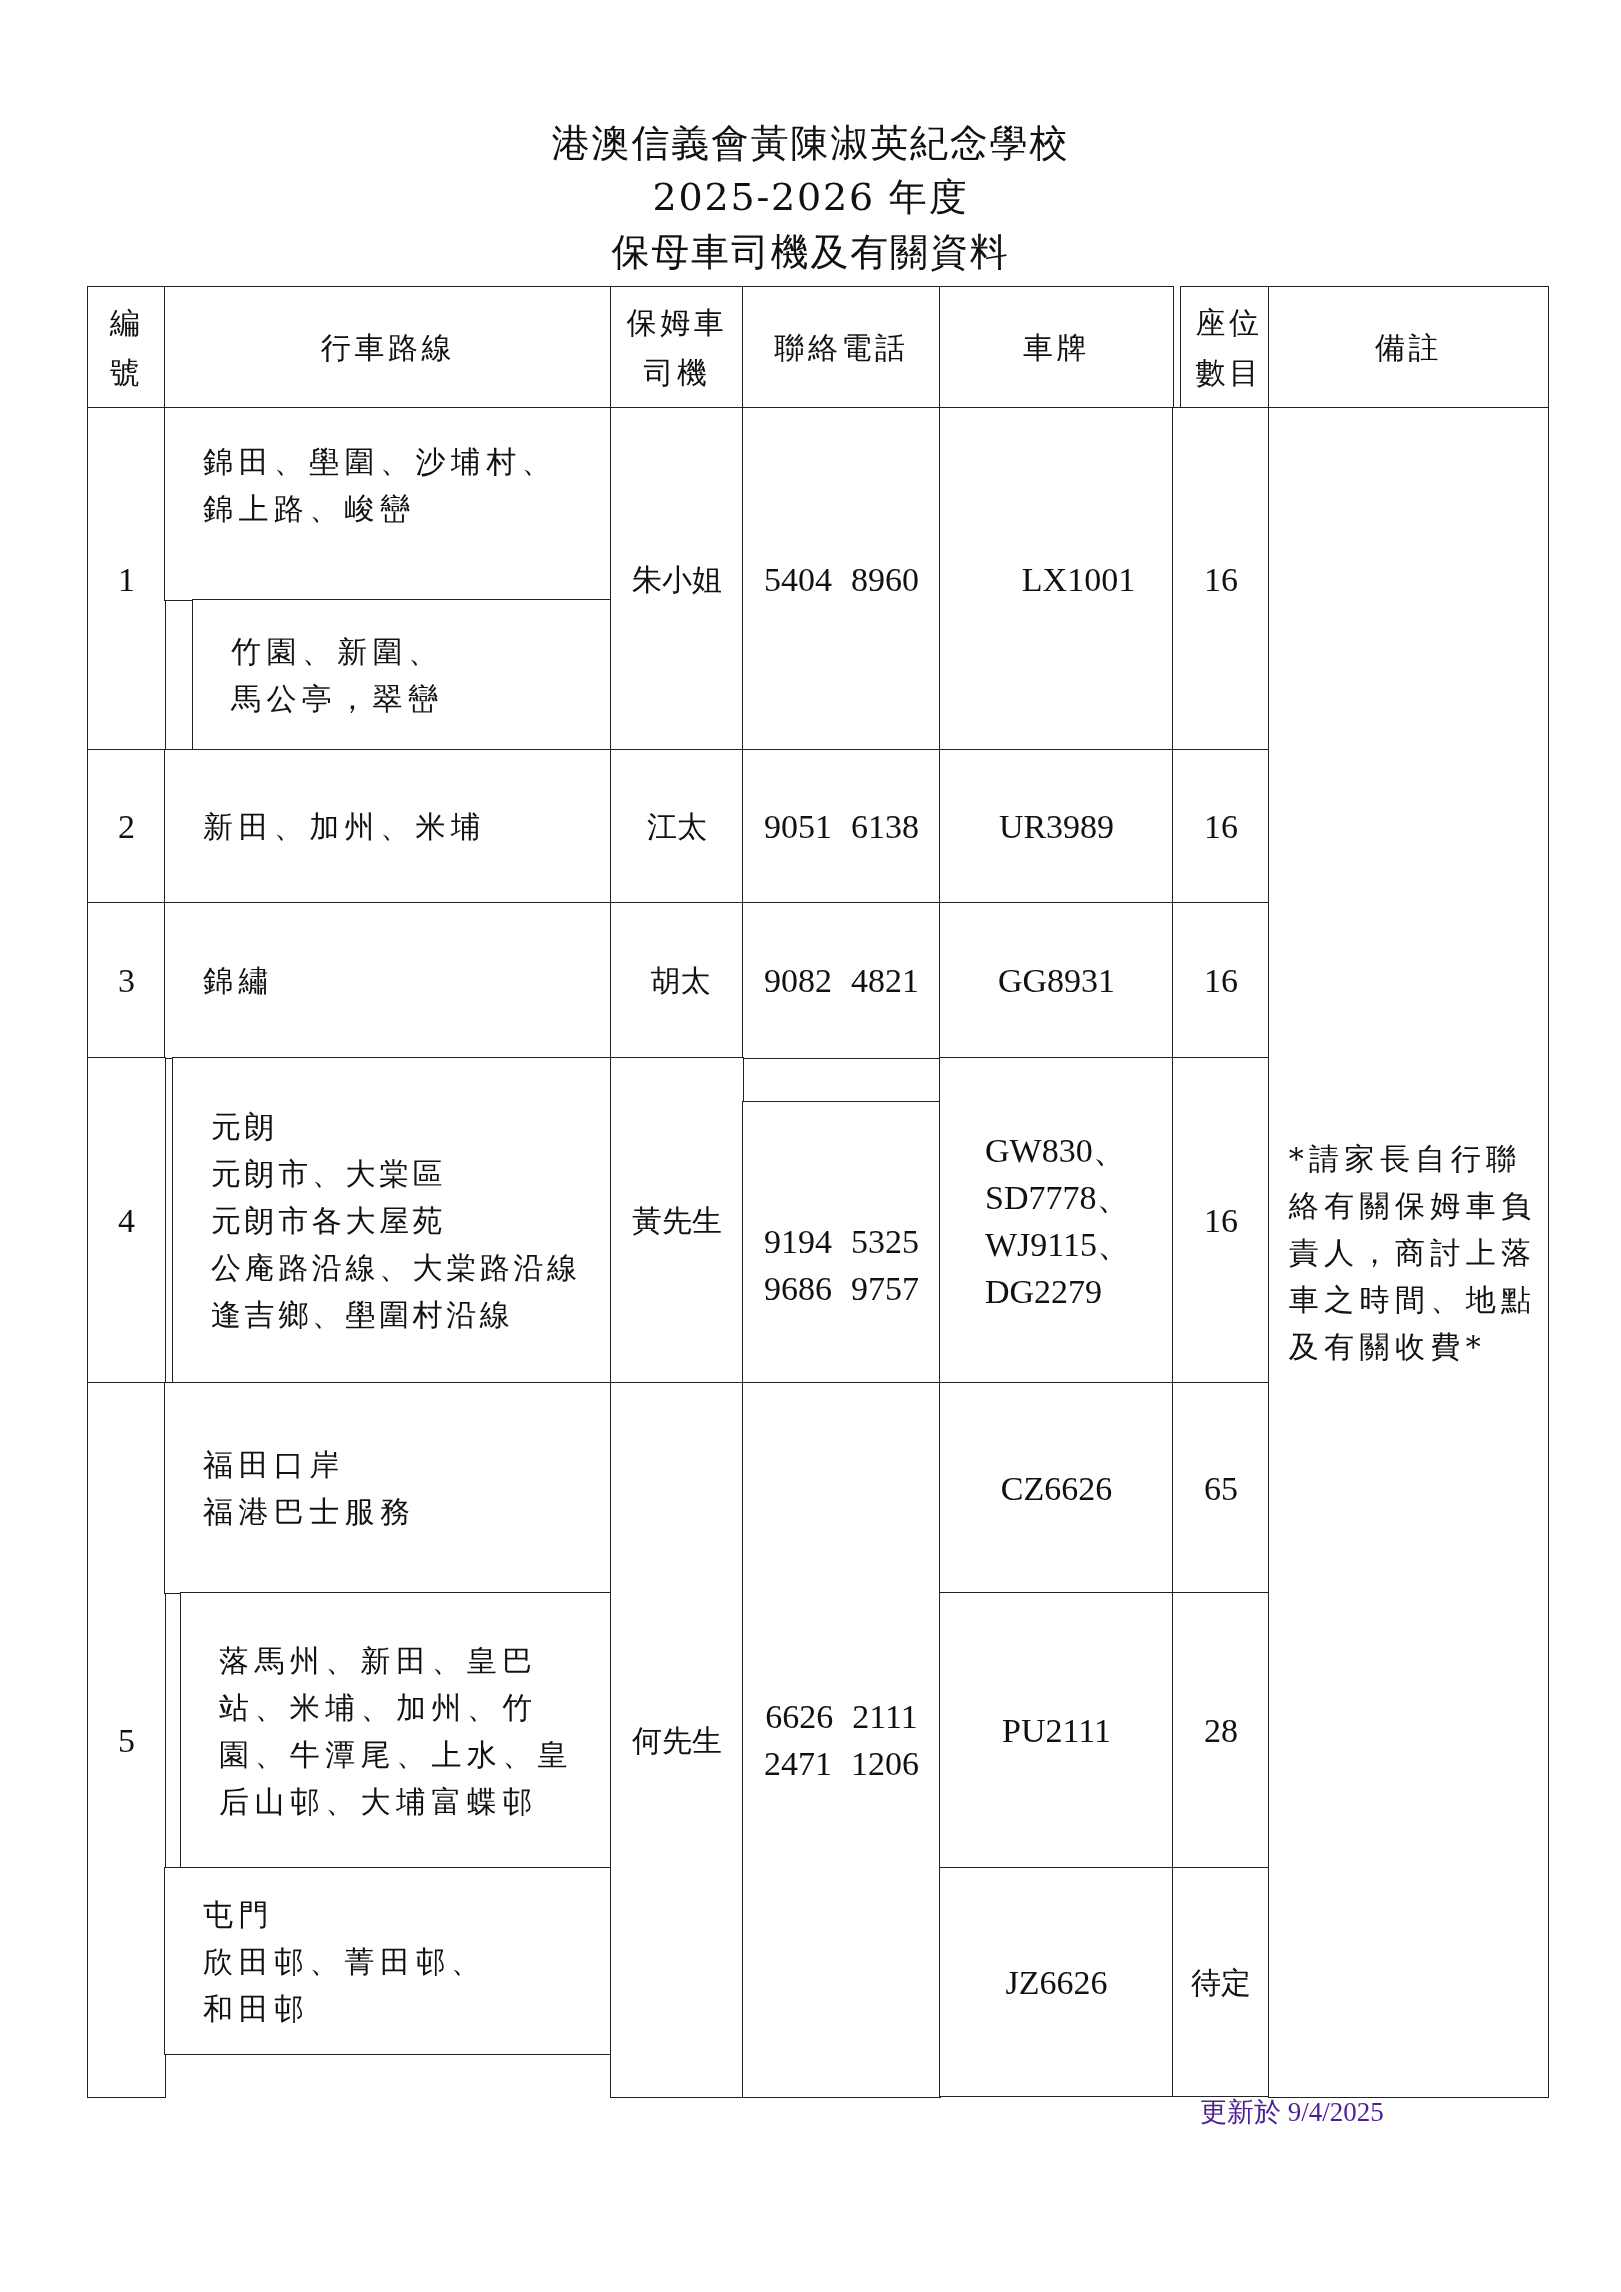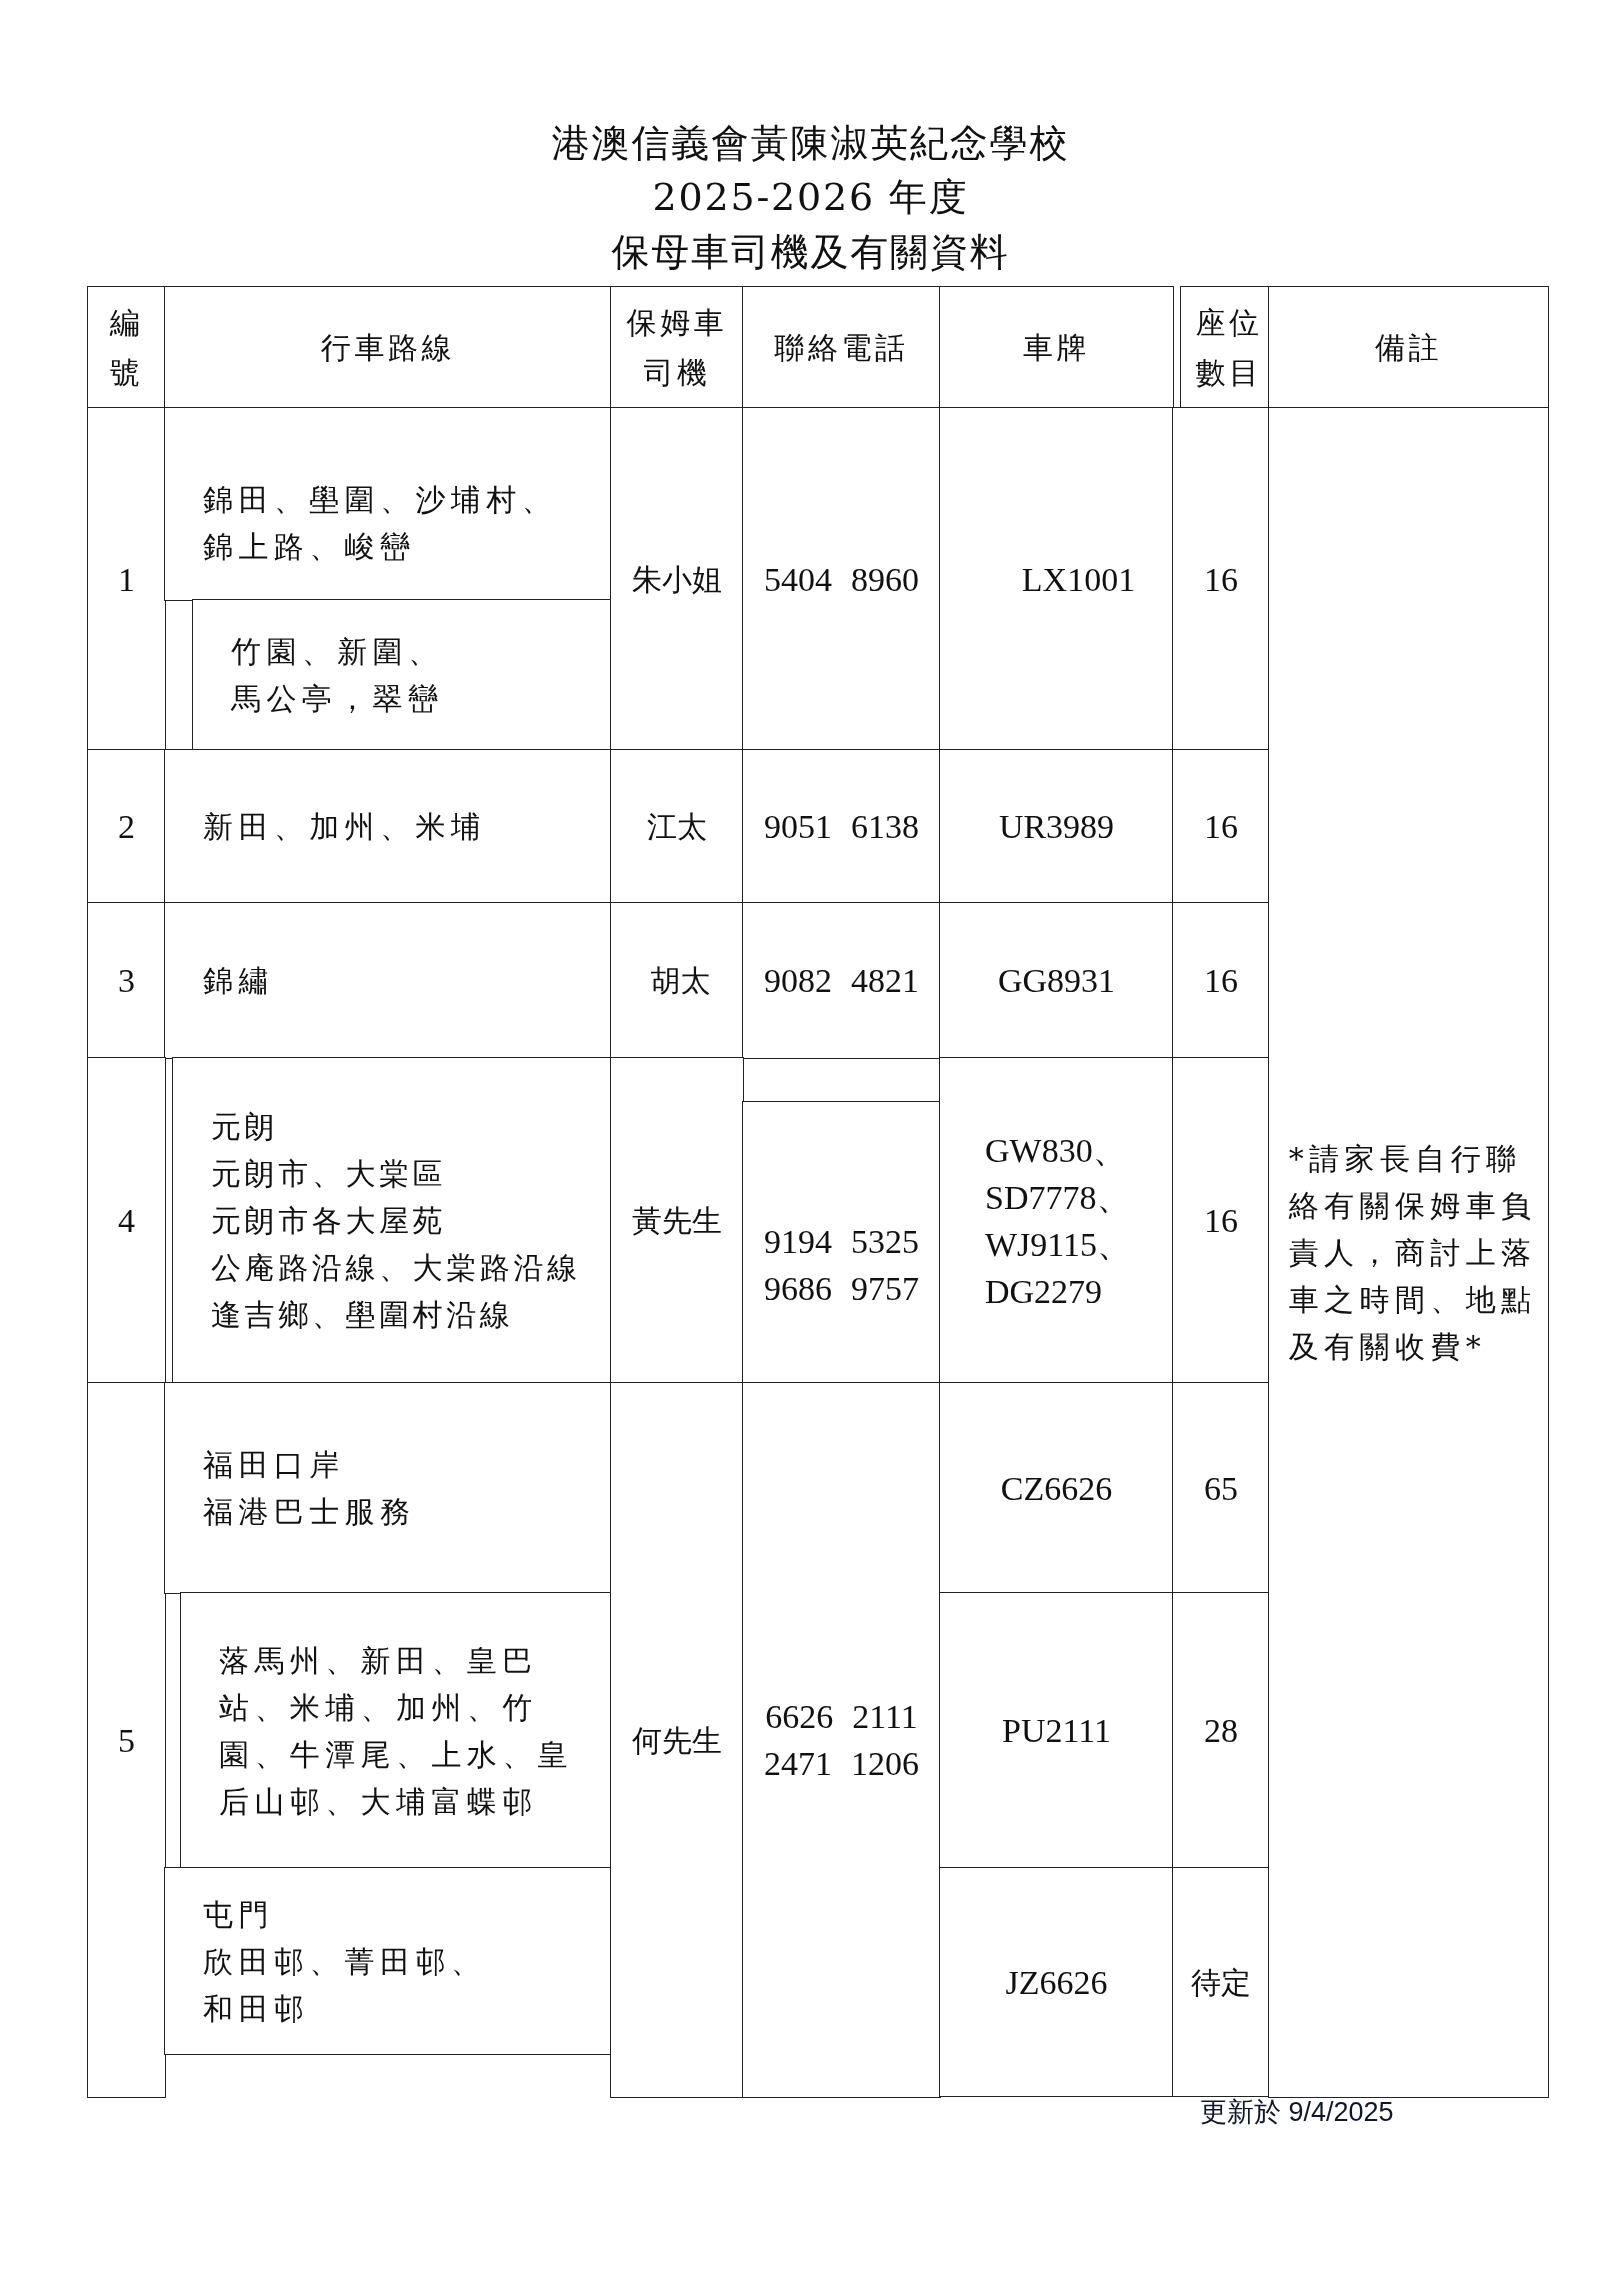--- a/index.html
+++ b/index.html
@@ -62,23 +62,23 @@
       justify-content: flex-start;
       text-align: left;
       padding-left: 19.7px;
       padding-right: 9px;
       letter-spacing: 5.4px;
     }
     .footer {
       position: absolute;
       left: 1200px;
       top: 2094px;
-      font-family: Liberation Sans, sans-serif;
+      font-family: Liberation Serif, serif;
       font-size: 27px;
-      color: #0f172a;
+      color: #4c1d95;
     }
   </style>
 </head>
 <body>
 
 <div class="title-block t1">港澳信義會黃陳淑英紀念學校</div>
 <div class="title-block t2">2025-2026 年度</div>
 <div class="title-block t3">保母車司機及有關資料</div>
 
 <div>
@@ -104,21 +104,21 @@
       <span class="inner">座位
 數目</span>
     </div>
   <div class="cell head" style="left:1268px;top:286px;width:281px;height:123px;">
       <span class="inner">備註</span>
     </div>
 
   <div class="cell num" style="left:87px;top:407px;width:79px;height:344px;">
       <span class="inner">1</span>
     </div>
-  <div class="cell left route" style="left:164px;top:407px;width:448px;height:194px;align-items:flex-start;padding-top:68px;">
+  <div class="cell left route" style="left:164px;top:407px;width:448px;height:194px;align-items:flex-start;padding-top:30px;">
       <span class="inner">錦田、壆圍、沙埔村、
 錦上路、峻巒</span>
     </div>
   <div class="cell left route" style="left:164px;top:599px;width:448px;height:151px;margin-left:28px;">
       <span class="inner">竹園、新圍、
 馬公亭，翠巒</span>
     </div>
   <div class="cell" style="left:610px;top:407px;width:134px;height:344px;">
       <span class="inner">朱小姐</span>
     </div>

